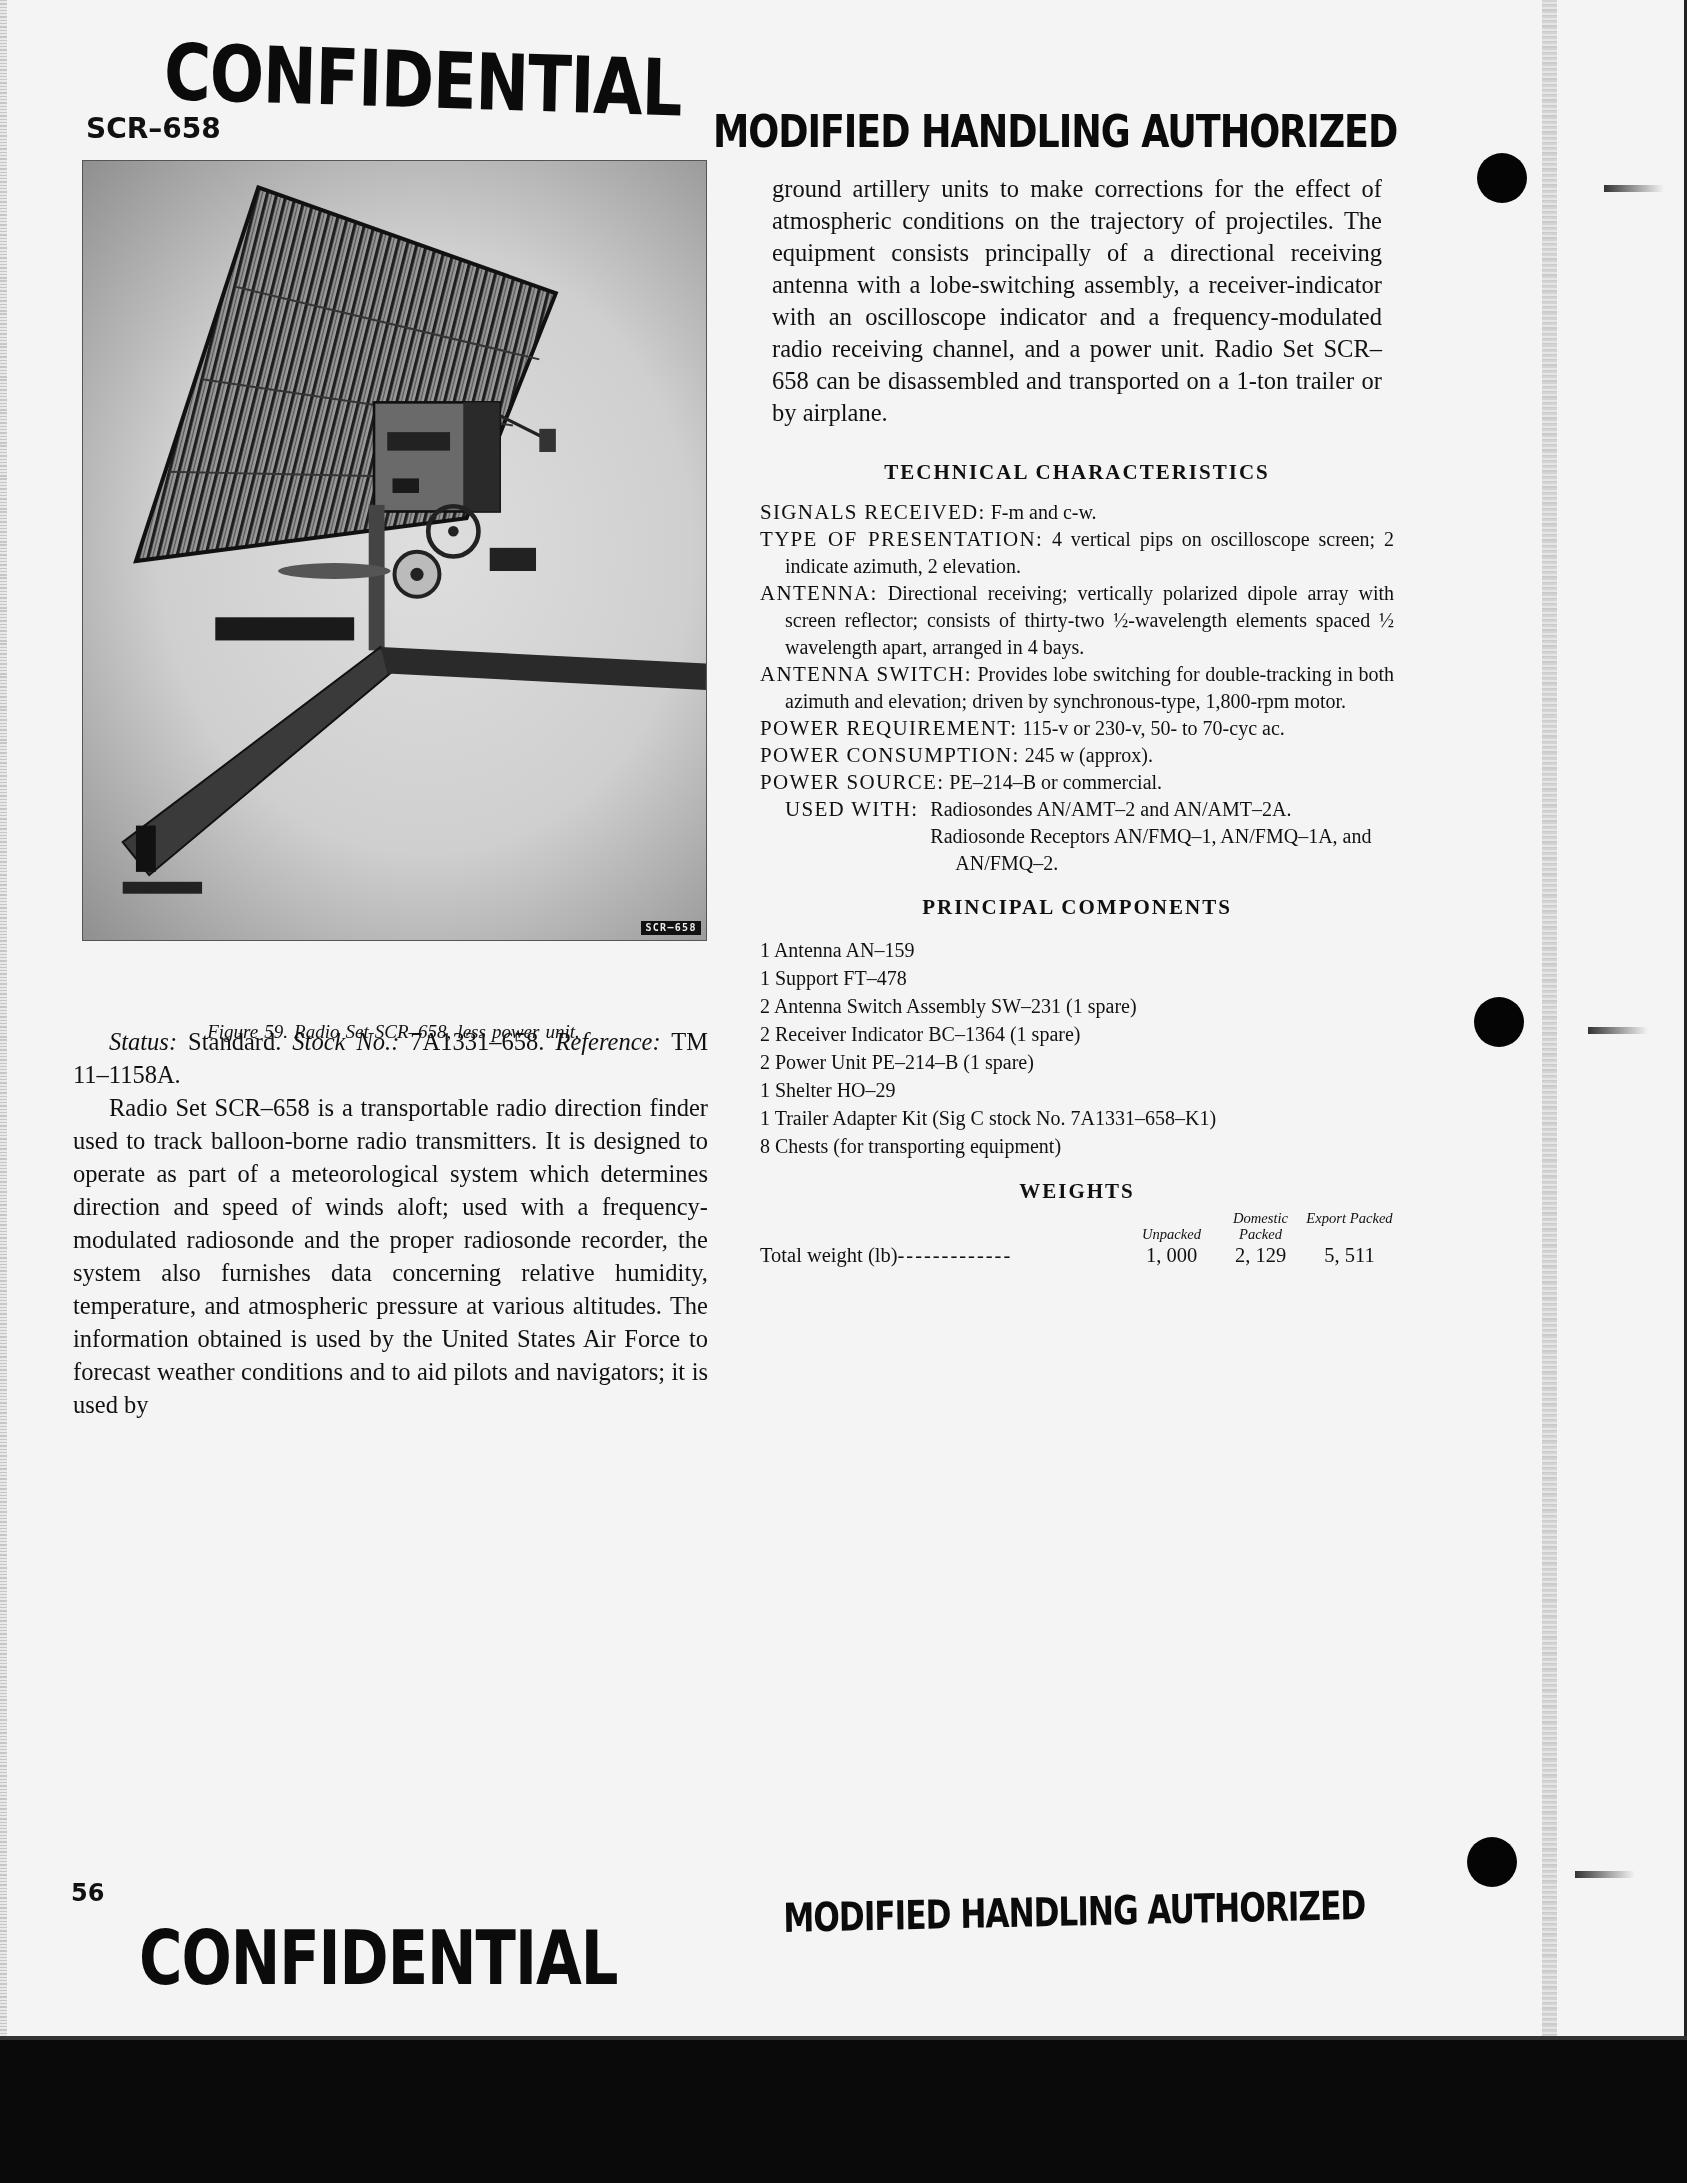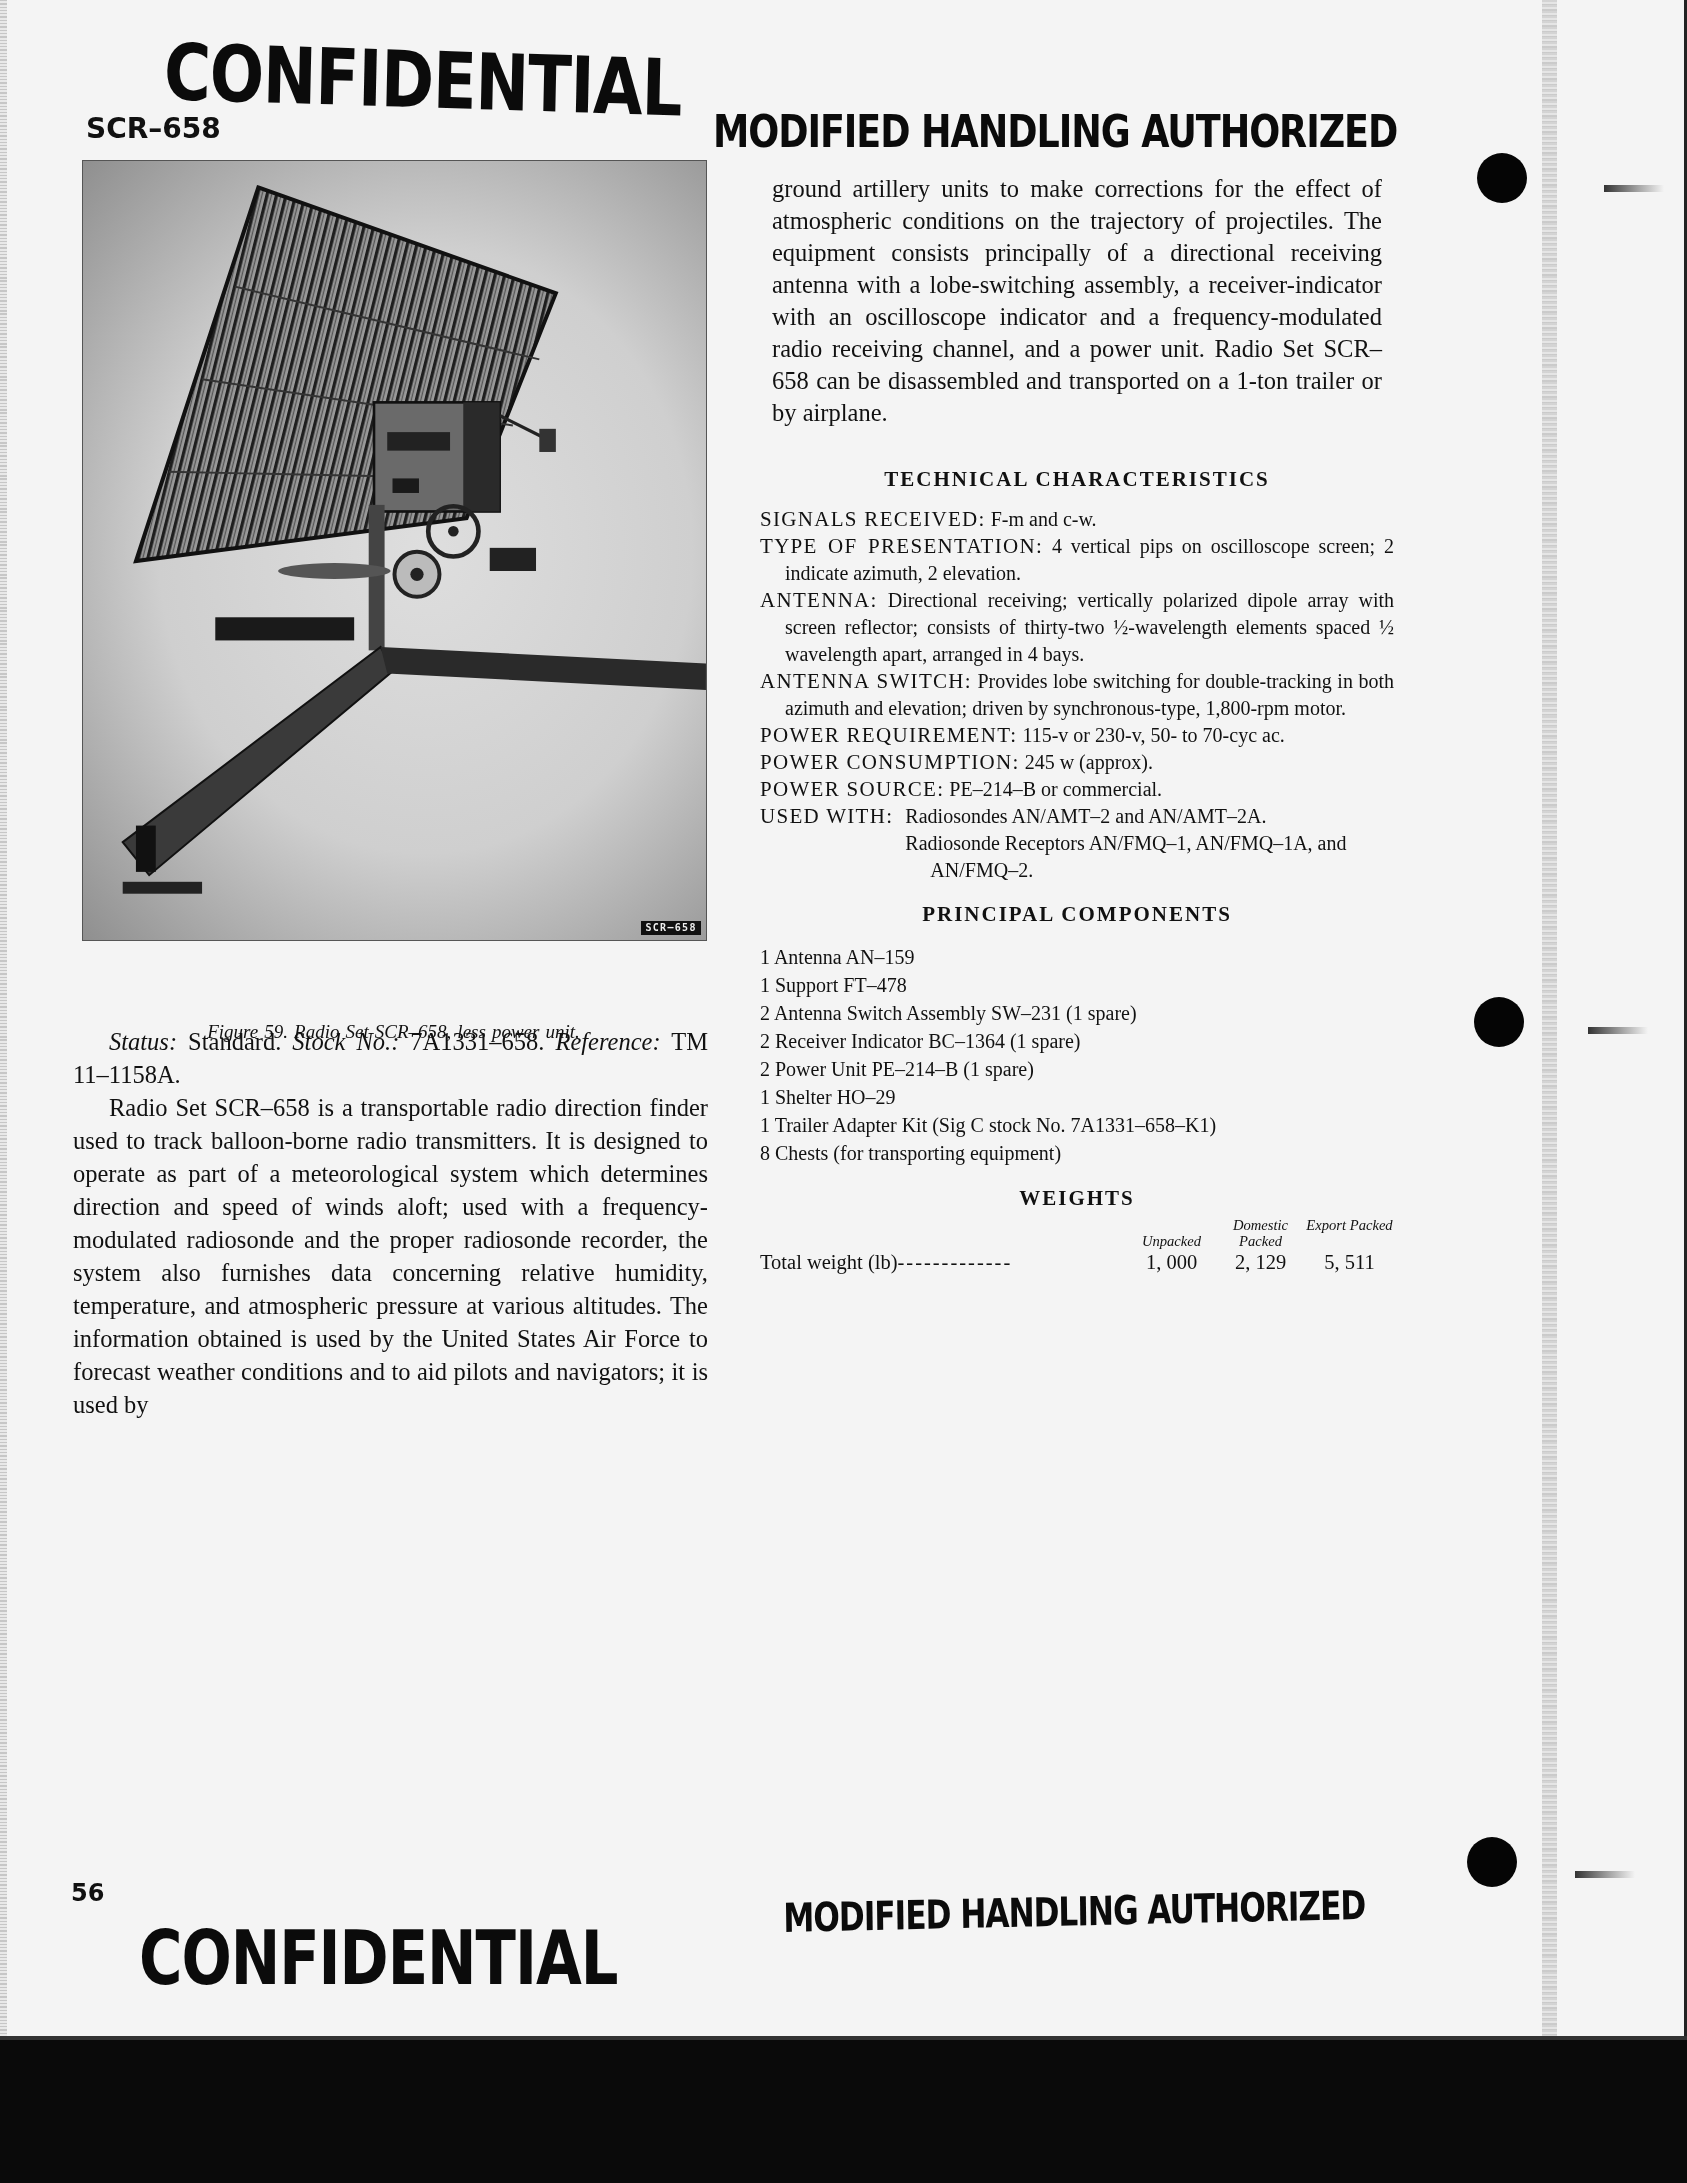--- a/index.html
+++ b/index.html
@@ -68,21 +68,21 @@
     font-size: 24.5px; line-height: 32px;
   }
   .col-right p.cont { margin: 12px; text-align: justify; }
   .sec-head {
     text-align: center; letter-spacing: 2px; font-size: 21px; margin: 0;
   }
   .tech { font-size: 20px; line-height: 27px; }
   .tech .row { padding-left: 25px; text-indent: -25px; text-align: justify; }
   .tech .k { letter-spacing: 1.3px; font-size: 21px; }
   .used-with { display: flex; }
-  .used-with .uk { flex: none; letter-spacing: 1.3px; font-size: 21px; }
+  .used-with .uk { flex: none; letter-spacing: 1.3px; font-size: 21px; margin-left: 25px; }
   .used-with .uv { flex: 1; }
   .used-with .uv div { padding-left: 25px; text-indent: -25px; }
 
   .components { font-size: 20px; line-height: 28px; }
   .weights-head-row { display: flex; justify-content: flex-end; font-style: italic; font-size: 14.6px; line-height: 16px; text-align: center; }
   .weights-head-row div { width: 89px; }
   .weights-row { display: flex; font-size: 20.5px; line-height: 26.5px; }
   .weights-row .wl { flex: 1; }
   .weights-row .wl .dots { letter-spacing: 2px; }
   .weights-row .wv { width: 89px; text-align: center; }
@@ -146,21 +146,21 @@
   <div class="col-left">
     <p>
       <i>Status:</i><span> Standard. </span><i>Stock No.:</i><span> 7A1331–658. </span><i>Reference:</i><span> TM 11–1158A.</span>
     </p>
     <p>Radio Set SCR–658 is a transportable radio direction finder used to track balloon-borne radio transmitters.  It is designed to operate as part of a meteorological system which determines direction and speed of winds aloft; used with a frequency-modulated radiosonde and the proper radiosonde recorder, the system also furnishes data concerning relative humidity, temperature, and atmospheric pressure at various altitudes. The information obtained is used by the United States Air Force to forecast weather conditions and to aid pilots and navigators; it is used by</p>
   </div>
 
   <div class="col-right">
     <p class="cont">ground artillery units to make corrections for the effect of atmospheric conditions on the trajectory of projectiles.  The equipment consists principally of a directional receiving antenna with a lobe-switching assembly, a receiver-indicator with an oscilloscope indicator and a frequency-modulated radio receiving channel, and a power unit.  Radio Set SCR–658 can be disassembled and transported on a 1-ton trailer or by airplane.</p>
 
-    <h3 class="sec-head" style="margin-top:34px;margin-bottom:10.6px;">TECHNICAL CHARACTERISTICS</h3>
+    <h3 class="sec-head" style="margin-top:27px;margin-bottom:10.6px;">TECHNICAL CHARACTERISTICS</h3>
     <div class="tech">
       <div class="row"><span class="k">SIGNALS RECEIVED:</span><span> F-m and c-w.</span></div>
       <div class="row"><span class="k">TYPE OF PRESENTATION:</span><span> 4 vertical pips on oscilloscope screen; 2 indicate azimuth, 2 elevation.</span></div>
       <div class="row"><span class="k">ANTENNA:</span><span> Directional receiving; vertically polarized dipole array with screen reflector; consists of thirty-two ½-wavelength elements spaced ½ wavelength apart, arranged in 4 bays.</span></div>
       <div class="row"><span class="k">ANTENNA SWITCH:</span><span> Provides lobe switching for double-tracking in both azimuth and elevation; driven by synchronous-type, 1,800-rpm motor.</span></div>
       <div class="row"><span class="k">POWER REQUIREMENT:</span><span> 115-v or 230-v, 50- to 70-cyc ac.</span></div>
       <div class="row"><span class="k">POWER CONSUMPTION:</span><span> 245 w (approx).</span></div>
       <div class="row"><span class="k">POWER SOURCE:</span><span> PE–214–B or commercial.</span></div>
       <div class="used-with">
         <span class="uk">USED WITH:</span>

